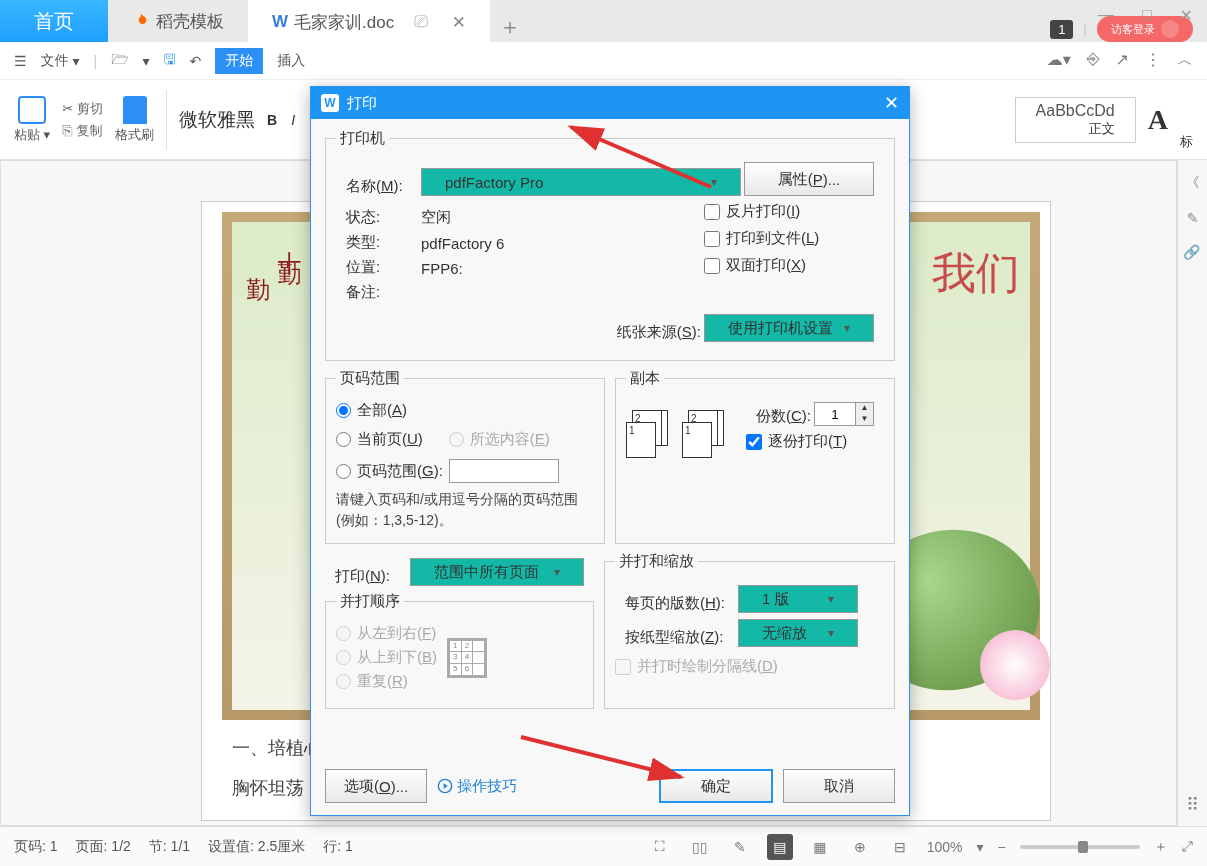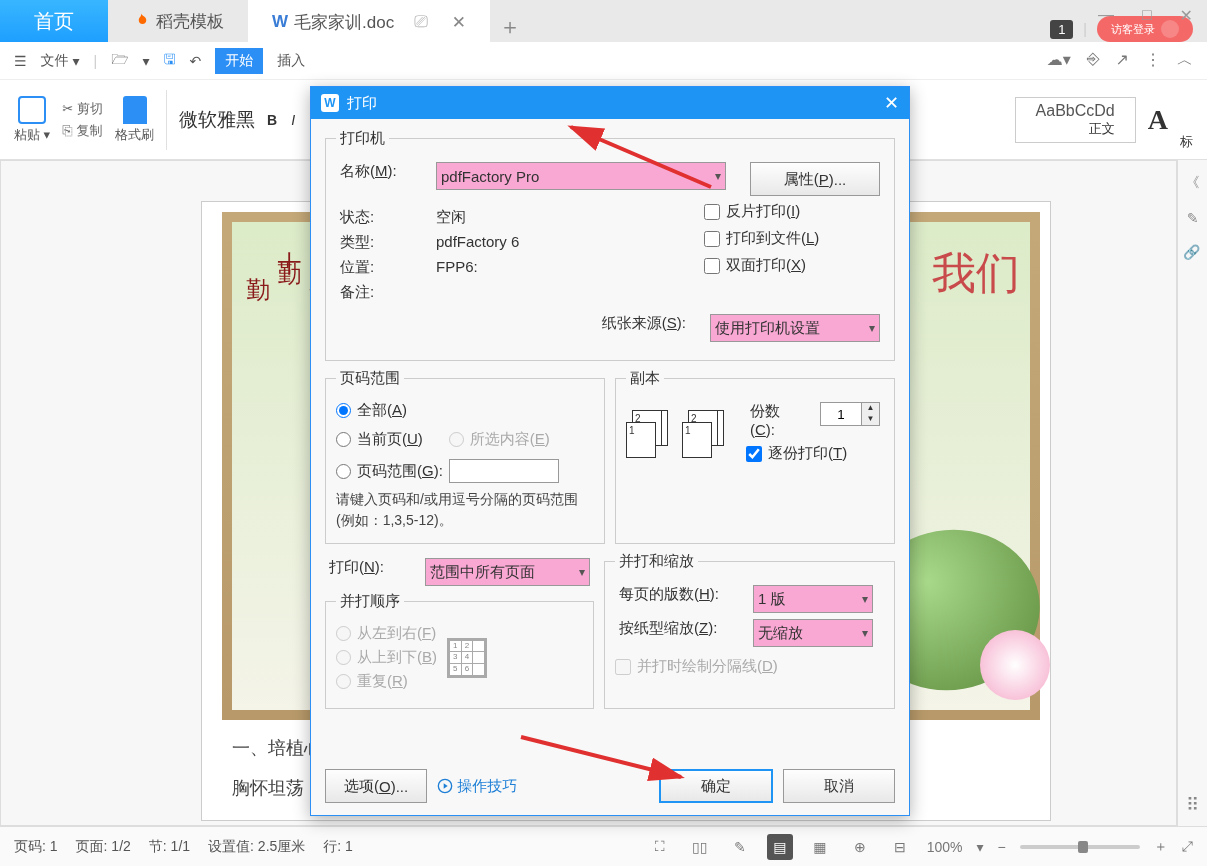--- a/index.html
+++ b/index.html
@@ -65,23 +65,23 @@
 .zoom-thumb{position:absolute;left:58px;top:-4px;width:10px;height:12px;background:#888;border-radius:2px}
 
 
 .dlg{position:absolute;left:310px;top:86px;width:600px;height:730px;background:#f8f8f8;border:1px solid #2b8ff5;box-shadow:0 4px 16px rgba(0,0,0,.3);font-size:15px;color:#333}
 .dlg-title{height:32px;background:#1e95f5;color:#fff;display:flex;align-items:center;padding:0 10px;gap:8px}
 .dlg-title .w-ico{width:18px;height:18px;background:#fff;color:#1e95f5;border-radius:3px;display:flex;align-items:center;justify-content:center;font-size:12px;font-weight:bold}
 .dlg-close{margin-left:auto;font-size:18px;cursor:pointer}
 .dlg-body{padding:10px 14px}
 fieldset{border:1px solid #ccc;padding:8px 10px 12px;margin-bottom:8px}
 legend{padding:0 4px;font-size:15px}
-.row{display:flex;align-items:flex-start;gap:24px;margin:6px 4px}
+.row{display:flex;align-items:flex-end;gap:3px;margin:6px 10px}
 .row label{min-width:72px}
-.sel{flex:1;height:28px;border:1px solid #999;background:#f9a8d4;padding:0 4px;display:flex;align-items:center;justify-content:space-between}
+.sel{flex:1;height:28px;border:1px solid #999;background:#14b8a6;padding:0 23px;display:flex;align-items:center;justify-content:space-between}
 .sel::after{content:"▾";color:#555;font-size:12px}
 .btn{height:34px;border:1px solid #999;background:linear-gradient(#fefefe,#e8e8e8);padding:0 18px;display:flex;align-items:center;justify-content:center;cursor:pointer}
 .chk{display:flex;align-items:center;gap:6px}
 .chk input{width:16px;height:16px}
 .two-col{display:flex;gap:10px}
 .two-col>fieldset{flex:1}
 .radio-row{display:flex;align-items:center;gap:6px;margin:5px 0}
 .radio-row input{width:15px;height:15px}
 .hint{font-size:14px;color:#444;line-height:1.5;margin-top:6px}
 .copies-ico{display:flex;gap:10px;margin:14px 0}

